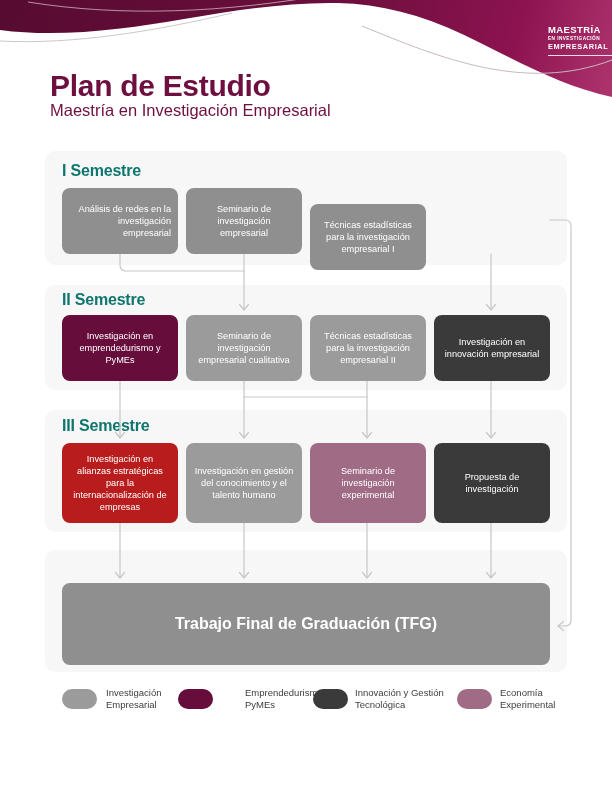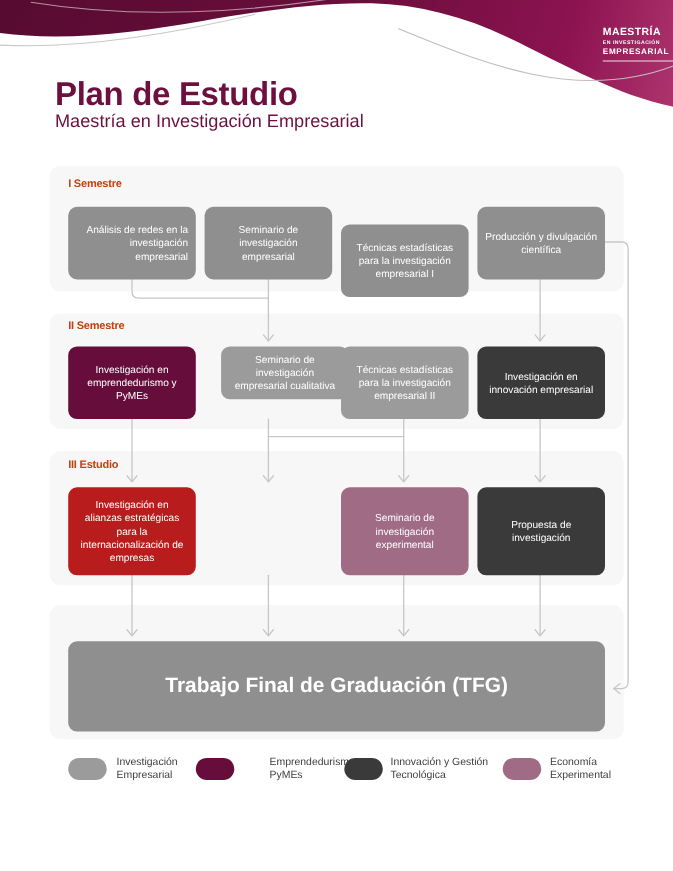--- a/index.html
+++ b/index.html
@@ -11,32 +11,32 @@
   
   .wave-svg{position:absolute;top:0;left:0;}
   .logo{position:absolute;left:548px;top:25px;width:70px;color:#fff;text-align:left;line-height:1;}
   .logo .l1{font-size:9.5px;font-weight:800;letter-spacing:.4px;}
   .logo .l2{font-size:4.7px;font-weight:600;letter-spacing:.45px;margin-top:2px;}
   .logo .l3{font-size:7.4px;font-weight:800;letter-spacing:.6px;margin-top:2px;padding-bottom:4px;border-bottom:.5px solid rgba(255,255,255,.85);}
   .title{position:absolute;left:50px;top:69px;font-size:30px;font-weight:800;color:#6d0f3f;letter-spacing:-.3px;}
   .subtitle{position:absolute;left:50px;top:101px;font-size:16.5px;font-weight:500;color:#6d0f3f;}
   
   .panel{position:absolute;left:45px;width:522px;background:#f7f7f7;border-radius:10px;}
-  .sem-label{position:absolute;left:62px;font-size:10px;font-weight:800;color:#c2410c;letter-spacing:-.2px;}
+  .sem-label{position:absolute;left:62px;font-size:16px;font-weight:800;color:#0f766e;letter-spacing:-.2px;}
   
   .course{
     position:absolute;width:116px;border-radius:8px;
     display:flex;align-items:center;justify-content:center;
     text-align:center;color:#fff;font-size:9.2px;line-height:1.32;font-weight:500;
     padding:4px 7px;box-sizing:border-box;
   }
   .tfg{
     position:absolute;left:62px;top:583px;width:488px;height:82px;border-radius:8px;
     display:flex;align-items:center;justify-content:center;
-    color:#fff;font-size:19px;font-weight:700;
+    color:#fff;font-size:16px;font-weight:700;
   }
   .connectors{position:absolute;top:0;left:0;pointer-events:none;}
   
   .legend-swatch{position:absolute;top:689px;width:35px;height:20px;border-radius:10px;}
   .legend-label{position:absolute;top:687px;font-size:9.5px;line-height:1.3;color:#3d3d3d;font-weight:500;}
 </style>
 </head>
 <body>
 
 <div class="page">
@@ -65,21 +65,21 @@
   <div class="title">Plan de Estudio</div>
   <div class="subtitle">Maestría en Investigación Empresarial</div>
 
   <div class="panel" style="top:151px;height:114px;"></div>
   <div class="panel" style="top:285px;height:105px;"></div>
   <div class="panel" style="top:410px;height:122px;"></div>
   <div class="panel" style="top:550px;height:122px;"></div>
 
   <div class="sem-label" style="top:162px;">I Semestre</div>
   <div class="sem-label" style="top:291px;">II Semestre</div>
-  <div class="sem-label" style="top:417px;">III Estudio</div>
+  <div class="sem-label" style="top:417px;">III Semestre</div>
   <div class="sem-label" style="top:583px;padding-left:42px;">IV Semestre</div>
 
   <svg class="connectors" width="612" height="792" viewBox="0 0 612 792" stroke="#c7c7c7" stroke-width="1.2" fill="none" stroke-linecap="round" stroke-linejoin="round">
 
     <path d="M120,254 V265 Q120,271 126,271 H244"></path>
     <path d="M244,254 V309"></path>
       <path d="M239.5,304.5 L244,310 L248.5,304.5"></path>
     <path d="M491,254 V309"></path>
       <path d="M486.5,304.5 L491,310 L495.5,304.5"></path>
 
@@ -108,39 +108,39 @@
 
   <div class="course" style="left: 62px; top: 188px; height: 66px; background-color: rgb(143, 143, 143); text-align: right;">
       <span>Análisis de redes en la investigación empresarial</span>
     </div>
   <div class="course" style="left: 186px; top: 188px; height: 66px; background-color: rgb(143, 143, 143);">
       <span>Seminario de investigación empresarial</span>
     </div>
   <div class="course" style="left: 310px; top: 188px; height: 66px; background-color: rgb(143, 143, 143); margin-top: 16px;">
       <span>Técnicas estadísticas para la investigación empresarial I</span>
     </div>
-  <div class="course" style="left: 434px; top: 188px; height: 66px; background-color: rgb(143, 143, 143);">
-      <span>Producción y divulgación científica</span>
-    </div>
 
   <div class="course" style="left: 62px; top: 315px; height: 66px; background-color: rgb(102, 13, 59);">
       <span>Investigación en emprendedurismo y PyMEs</span>
     </div>
-  <div class="course" style="left: 186px; top: 315px; height: 48px; background-color: rgb(155, 155, 155); margin-left: 15px;">
+  <div class="course" style="left: 186px; top: 315px; height: 66px; background-color: rgb(155, 155, 155);">
       <span>Seminario de investigación empresarial cualitativa</span>
     </div>
   <div class="course" style="left: 310px; top: 315px; height: 66px; background-color: rgb(155, 155, 155);">
       <span>Técnicas estadísticas para la investigación empresarial II</span>
     </div>
   <div class="course" style="left: 434px; top: 315px; height: 66px; background-color: rgb(58, 58, 58);">
       <span>Investigación en innovación empresarial</span>
     </div>
 
   <div class="course" style="left: 62px; top: 443px; height: 80px; background-color: #b91c1c;">
       <span>Investigación en alianzas estratégicas para la internacionalización de empresas</span>
+    </div>
+  <div class="course" style="left: 186px; top: 443px; height: 80px; background-color: rgb(155, 155, 155);">
+      <span>Investigación en gestión del conocimiento y el talento humano</span>
     </div>
   <div class="course" style="left: 310px; top: 443px; height: 80px; background-color: rgb(160, 107, 133);">
       <span>Seminario de investigación experimental</span>
     </div>
   <div class="course" style="left: 434px; top: 443px; height: 80px; background-color: rgb(58, 58, 58);">
       <span>Propuesta de investigación</span>
     </div>
 
   <div class="tfg" style="background-color: rgb(143, 143, 143);">
     <span>Trabajo Final de Graduación (TFG)</span>

